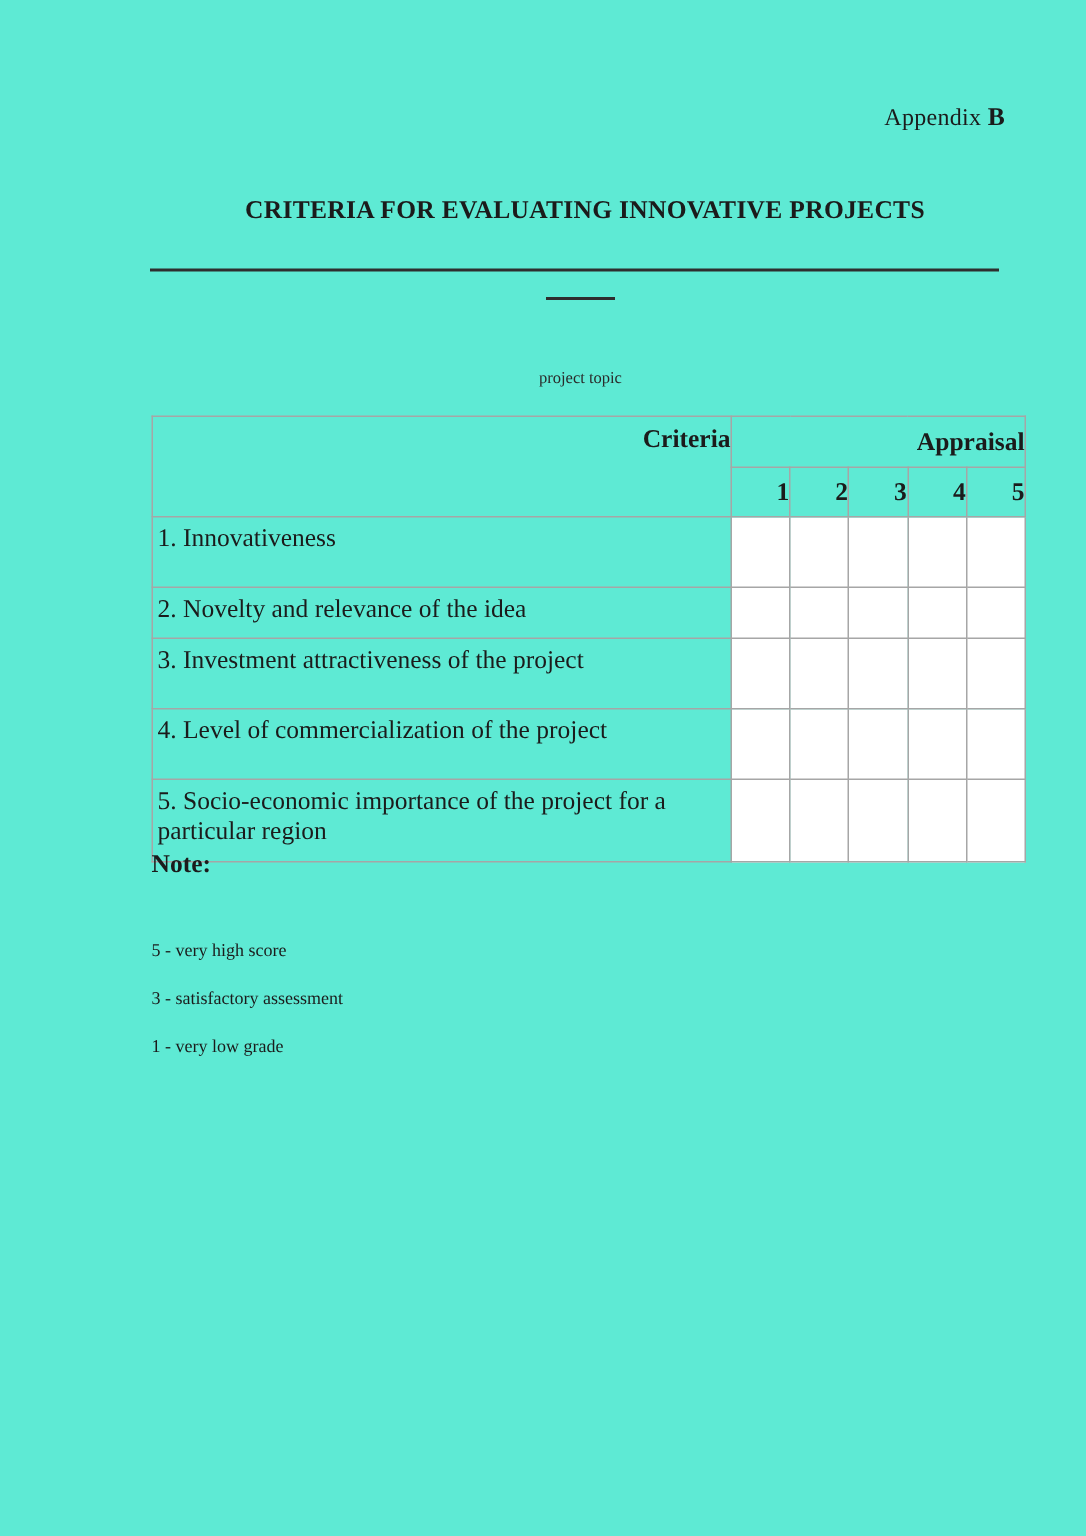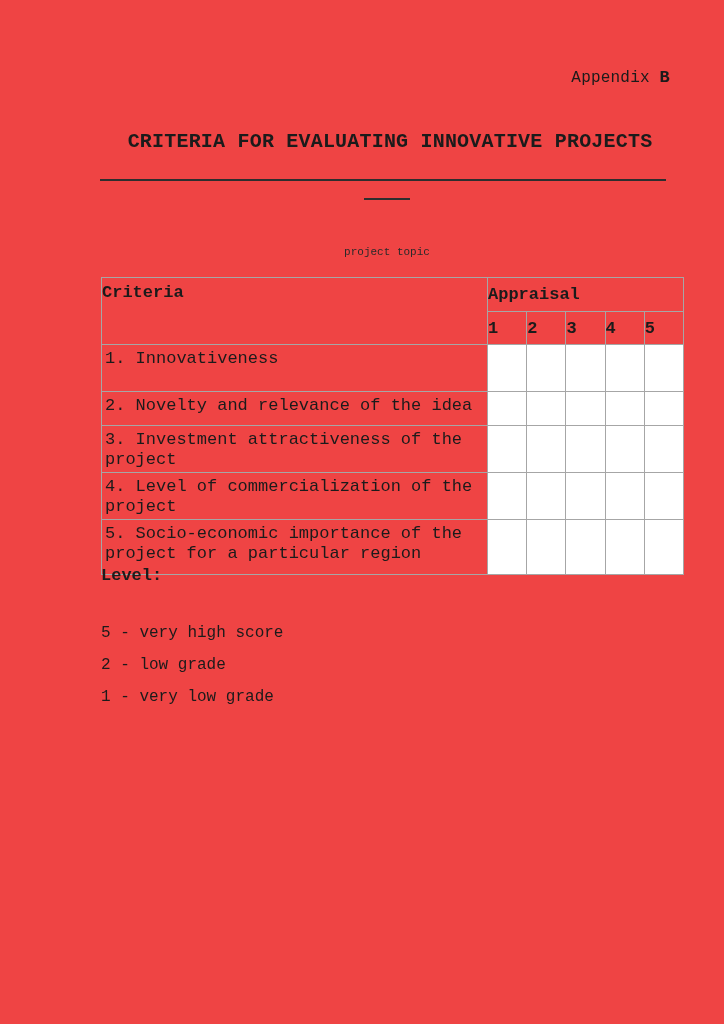--- a/index.html
+++ b/index.html
@@ -1,21 +1,21 @@
 <!DOCTYPE html>
 <html><head>
 <meta charset="utf-8">
 <style>
   html, body { margin: 0; padding: 0; background: #ffffff; }
   .page {
     position: relative;
     width: 724px;
     height: 1024px;
-    background: #ef4444;
-    font-family: Liberation Mono, monospace;
+    background: #5eead4;
+    font-family: Liberation Serif, serif;
     color: #1b1b1b;
     overflow: hidden;
   }
 
   
   .appendix {
     position: absolute;
     top: 68px;
     right: 54px;
     font-size: 16px;
@@ -23,21 +23,21 @@
   }
   .appendix b { font-size: 17px; }
 
   .title {
     position: absolute;
     top: 130px;
     left: 100px;
     width: 580px;
     margin: 0;
     text-align: center;
-    font-size: 20px;
+    font-size: 17px;
     font-weight: bold;
     letter-spacing: 0.2px;
   }
 
   
   .line-long {
     position: absolute;
     top: 179px;
     left: 100px;
     width: 566px;
@@ -73,21 +73,21 @@
   .criteria-table col.col-criteria { width: 386px; }
   .criteria-table col.col-score    { width: 39.2px; }
   .criteria-table th,
   .criteria-table td {
     border: 1px solid #a6a6a6;
     font-size: 17px;
     color: #1b1b1b;
   }
   .criteria-table th {
     font-weight: bold;
-    text-align: left;
+    text-align: right;
     padding: 0;
   }
   th.th-criteria {
     vertical-align: top;
     padding-top: 5px;
   }
   th.th-appraisal { vertical-align: middle; margin-top: 42px; }
   tr.row-header-1 { height: 34px; }
   tr.row-header-2 { height: 33px; }
   tr.row-h33 { height: 47px; }
@@ -106,21 +106,21 @@
     position: absolute;
     left: 101px;
     top: 566px;
     font-size: 17px;
     font-weight: bold;
   }
   .note-list {
     position: absolute;
     left: 101px;
     top: 617px;
-    font-size: 16px;
+    font-size: 12px;
   }
   .note-item {
     display: block;
     height: 32px;
     line-height: 32px;
     white-space: nowrap;
   }
 </style>
 </head>
 <body>
@@ -194,21 +194,21 @@
         <td class="crit-cell">5. Socio-economic importance of the project for a particular region</td>
         <td class="score-cell"></td>
         <td class="score-cell"></td>
         <td class="score-cell"></td>
         <td class="score-cell"></td>
         <td class="score-cell"></td>
       </tr>
     </tbody>
   </table>
 
-  <div class="note-heading">Level:</div>
+  <div class="note-heading">Note:</div>
 
   <div class="note-list">
     <span class="note-item">5 - very high score</span>
-    <span class="note-item">2 - low grade</span>
+    <span class="note-item">3 - satisfactory assessment</span>
     <span class="note-item">1 - very low grade</span>
   </div>
 
 </div>
 
 </body></html>

